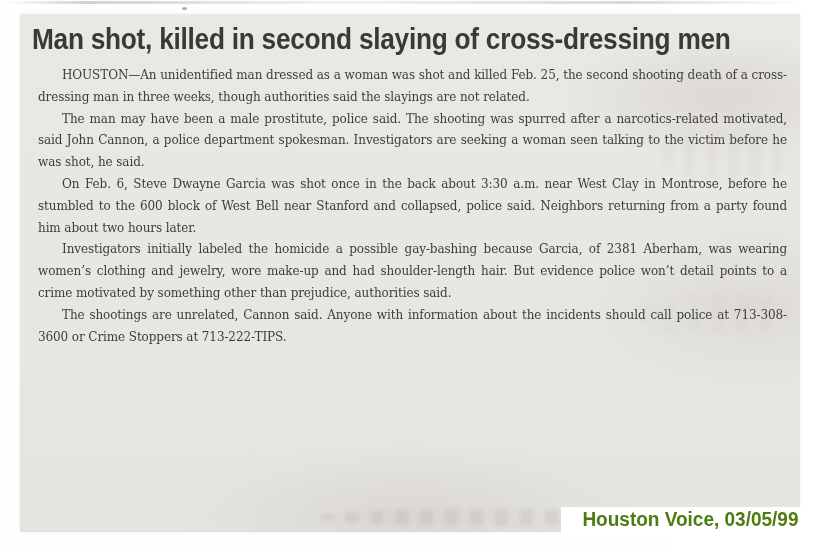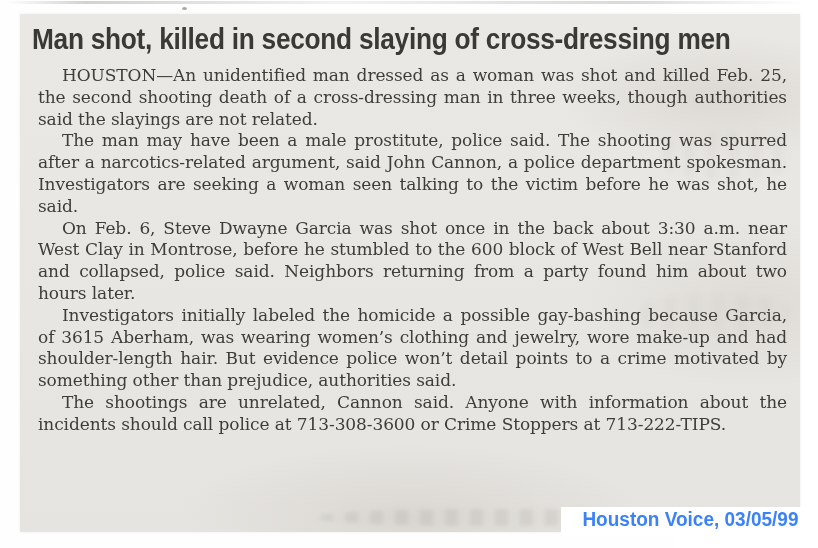--- a/index.html
+++ b/index.html
@@ -44,21 +44,21 @@
     font-weight: bold; font-size: 30px; line-height: 34px;
     color: #3a3936; letter-spacing: -.3px; white-space: nowrap;
   }
   .headline-inner {
     display: inline-block;
     transform: scaleX(.875); transform-origin: 0 50%;
   }
   .article {
     position: absolute; top: 51px; left: 18px; width: 749px;
     font-family: "DejaVu Serif", serif;
-    font-size: 17px; line-height: 21.8px;
+    font-size: 12px; line-height: 21.8px;
     color: #3e3d39; letter-spacing: -.1px;
     text-align: justify;
   }
   .article p { margin: 0; text-indent: 24px; }
   
   .smudge { position: absolute; pointer-events: none; }
   .smudge-1 {
     left: 300px; bottom: 6px; width: 340px; height: 17px;
     background: repeating-linear-gradient(90deg,
       rgba(118,112,100,.22) 0 13px, rgba(118,112,100,.03) 13px 25px);
@@ -75,42 +75,42 @@
     background: repeating-linear-gradient(90deg,
       rgba(130,124,112,.14) 0 12px, rgba(130,124,112,.02) 12px 24px);
     filter: blur(3px); opacity: .3; border-radius: 40%;
   }
   .attribution {
     position: absolute; right: -2px; bottom: -3px;
     background: #ffffff;
     padding: 1px 4px 4px 10px;
     font-family: "Liberation Sans", sans-serif;
     font-weight: bold; font-size: 20px; line-height: 23px;
-    color: #3b82f6; white-space: nowrap;
+    color: #4d7c0f; white-space: nowrap;
   }
   .attribution-inner {
     display: inline-block;
     transform: scaleX(.95); transform-origin: 100% 50%;
   }
 </style>
 </head>
 <body>
 
 <div class="stage">
   <div class="top-streak"></div>
   <div class="speck"></div>
 
   <div class="clipping">
     <h1 class="headline"><span class="headline-inner">Man shot, killed in second slaying of cross-dressing men</span></h1>
 
     <div class="article">
         <p>HOUSTON—An unidentified man dressed as a woman was shot and killed Feb. 25, the second shooting death of a cross-dressing man in three weeks, though authorities said the slayings are not related.</p>
-        <p>The man may have been a male prostitute, police said. The shooting was spurred after a narcotics-related argument, said John Cannon, a police department spokesman. Investigators are seeking a woman seen talking to the victim before he was shot, he said.</p>
+        <p>The man may have been a male prostitute, police said. The shooting was spurred after a narcotics-related motivated, said John Cannon, a police department spokesman. Investigators are seeking a woman seen talking to the victim before he was shot, he said.</p>
         <p>On Feb. 6, Steve Dwayne Garcia was shot once in the back about 3:30 a.m. near West Clay in Montrose, before he stumbled to the 600 block of West Bell near Stanford and collapsed, police said. Neighbors returning from a party found him about two hours later.</p>
-        <p>Investigators initially labeled the homicide a possible gay-bashing because Garcia, of 3615 Aberham, was wearing women’s clothing and jewelry, wore make-up and had shoulder-length hair. But evidence police won’t detail points to a crime motivated by something other than prejudice, authorities said.</p>
+        <p>Investigators initially labeled the homicide a possible gay-bashing because Garcia, of 2381 Aberham, was wearing women’s clothing and jewelry, wore make-up and had shoulder-length hair. But evidence police won’t detail points to a crime motivated by something other than prejudice, authorities said.</p>
         <p>The shootings are unrelated, Cannon said. Anyone with information about the incidents should call police at 713-308-3600 or Crime Stoppers at 713-222-TIPS.</p>
       </div>
 
     <div class="smudge smudge-1"></div>
     <div class="smudge smudge-2"></div>
     <div class="smudge smudge-3"></div>
 
     <div class="attribution"><span class="attribution-inner">Houston Voice, 03/05/99</span></div>
   </div>
 </div>

